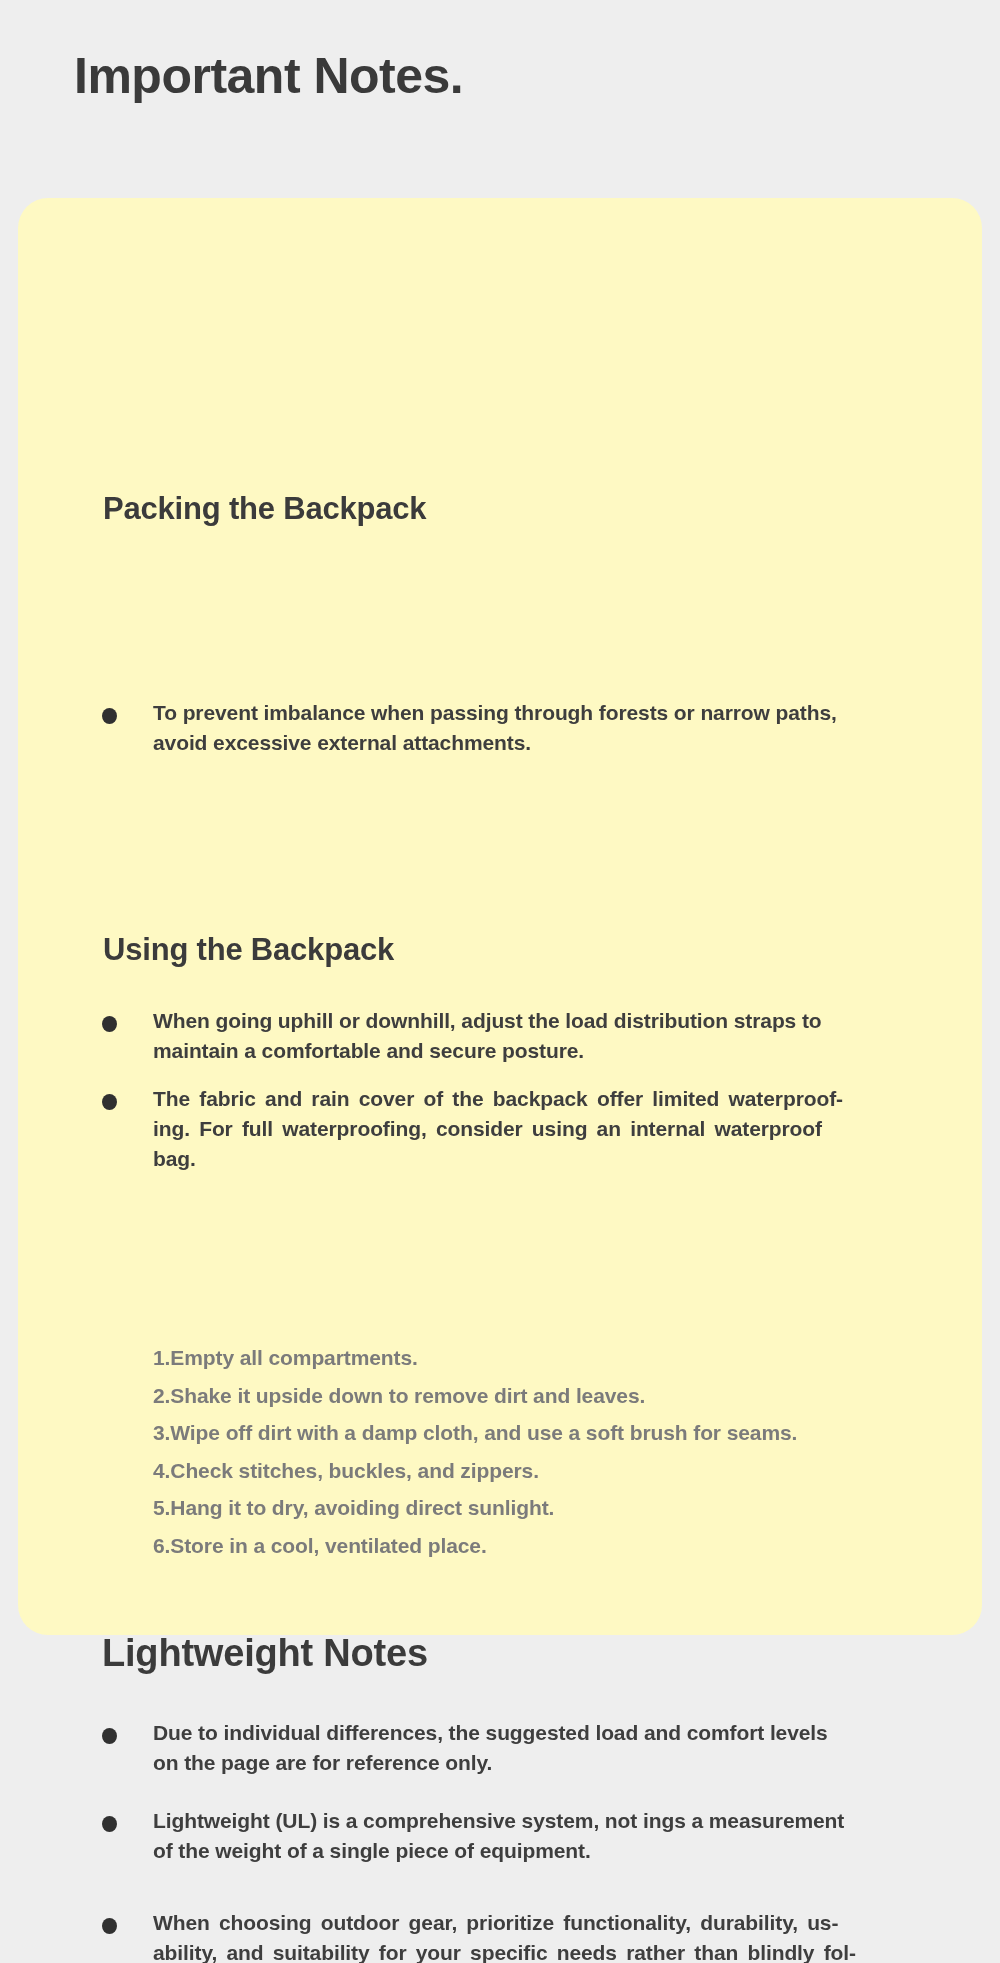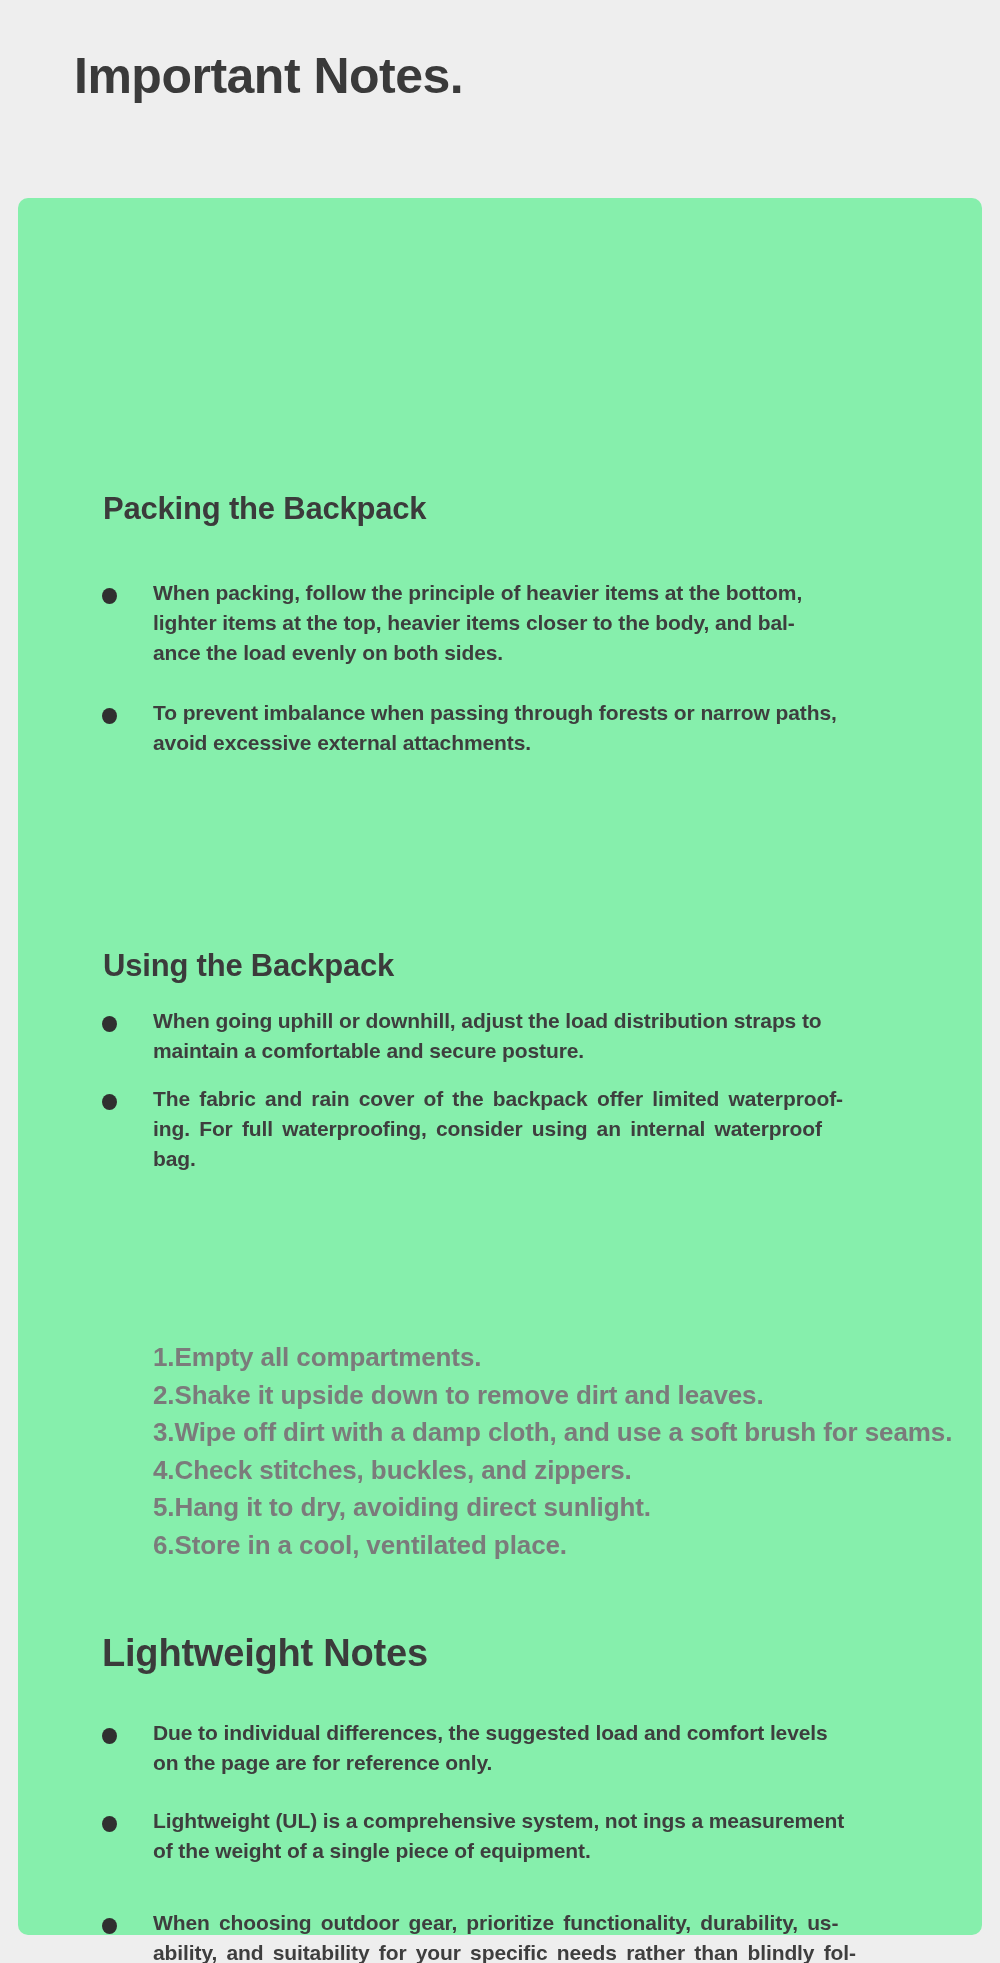--- a/index.html
+++ b/index.html
@@ -13,31 +13,31 @@
   .page { position:absolute; inset:0; }
 
   .title {
     position:absolute; left:70px; top:42px; margin:4px;
     font-size:50px; line-height:60px; font-weight:bold;
     color:#3a3a3a; letter-spacing:-0.5px;
   }
 
   .card {
     position:absolute; left:18px; top:198px;
-    width:964px; height:1737px;
-    background:#86efac; border-radius:10px;
+    width:964px; height:1437px;
+    background:#fef9c3; border-radius:30px;
   }
 
   .h {
     position:absolute; margin:0; left:85px;
     font-weight:bold; color:#3b3b3b; line-height:1;
     letter-spacing:-0.2px;
   }
   #h-packing { top:295px; font-size:31px; }
-  #h-using   { top:752px; font-size:31px; }
+  #h-using   { top:736px; font-size:31px; }
   #h-additional { top:1436px; left:84px; font-size:38px; }
 
   .blk {
     position:absolute; left:84px; display:flex; align-items:flex-start;
   }
   .dot {
     width:15px; height:16px; border-radius:50%;
     background:#303030; flex:none; margin-top:10px;
   }
   .btxt {
@@ -48,41 +48,35 @@
   .just .btxt { word-spacing:3.5px; }
   .tight .btxt { line-height:25px; }
   .tight .dot { margin-top:8px; }
 
   #b11{top:380px} #b12{top:500px} #b13{top:583px}
   #b21{top:808px} #b22{top:886px} #b23{top:1064px}
   #b31{top:1520px} #b32{top:1608px} #b33{top:1710px}
 
   .numlist {
     position:absolute; left:135px; top:1141px; width:800px;
-    font-size:26px; font-weight:bold; line-height:37.5px;
+    font-size:21px; font-weight:bold; line-height:37.5px;
     color:#7b7b7b; white-space:pre-line; letter-spacing:-0.1px;
   }
 </style>
 </head>
 <body>
 
 <div class="page">
 
   <h1 class="title">Important Notes.</h1>
 
   <div class="card">
 
     <h2 class="h" id="h-packing">Packing the Backpack</h2>
 
-    <div class="blk" id="b11">
-      <span class="dot"></span>
-      <div class="btxt">When packing, follow the principle of heavier items at the bottom,
-lighter items at the top, heavier items closer to the body, and bal-
-ance the load evenly on both sides.</div>
-    </div>
     <div class="blk" id="b12">
       <span class="dot"></span>
       <div class="btxt">To prevent imbalance when passing through forests or narrow paths,
 avoid excessive external attachments.</div>
     </div>
 
     <h2 class="h" id="h-using">Using the Backpack</h2>
 
     <div class="blk" id="b21">
       <span class="dot"></span>

